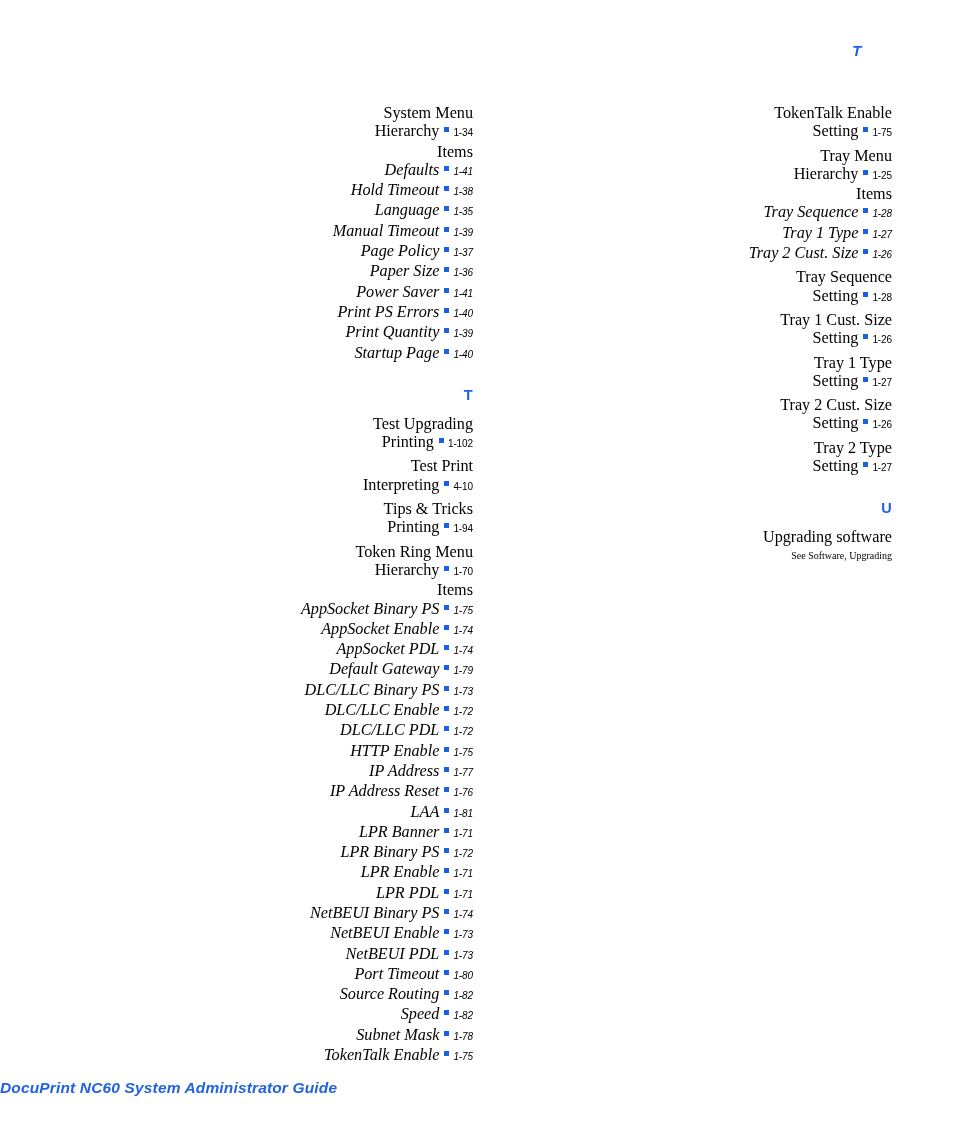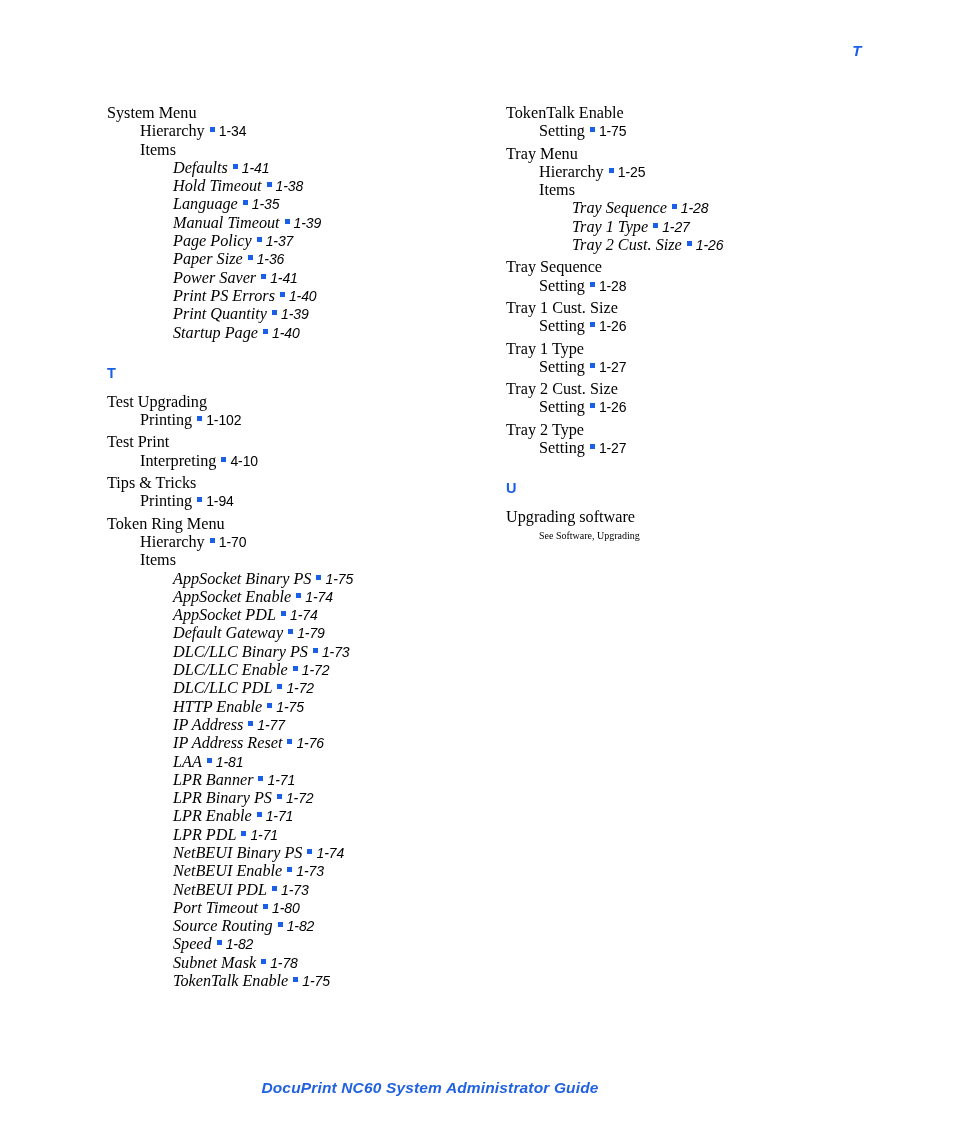--- a/index.html
+++ b/index.html
@@ -33,23 +33,24 @@
     font-weight: bold;
     font-size: 15px;
     color: #1a5fe8;
     letter-spacing: 0.5px;
   }
 
   
   .index-body {
     position: absolute;
     top: 104px;
-    left: 14px;
+    left: 0;
     width: 924px;
     height: 910px;
+    text-align: right;
   }
   .column {
     position: absolute;
     top: 0;
   }
   .column.left  { left: 93px;  width: 380px; }
   .column.right { left: 492px; width: 400px; }
 
   
   .section-letter {
@@ -83,38 +84,38 @@
   .dot {
     display: inline-block;
     width: 5px;
     height: 5px;
     background: #1a5fe8;
     vertical-align: 4px;
     margin: 0 4px 0 5px;
   }
   .locator {
     font-family: "Liberation Sans", "DejaVu Sans", sans-serif;
-    font-size: 14px;
+    font-size: 10px;
     letter-spacing: -0.1px;
   }
   .seealso {
     font-size: 10px;
     line-height: 18.3px;
     margin-left: 33px;
     white-space: nowrap;
   }
 
   
   .page-footer {
     position: absolute;
     bottom: 48px;
     left: 0;
     width: 954px;
     padding-right: 94px;
-    text-align: center;
+    text-align: left;
   }
   .page-footer .footer-text {
     font-family: "Liberation Sans", "DejaVu Sans", sans-serif;
     font-style: italic;
     font-weight: bold;
     font-size: 15.5px;
     color: #2262e0;
     letter-spacing: 0.15px;
   }
 </style>

